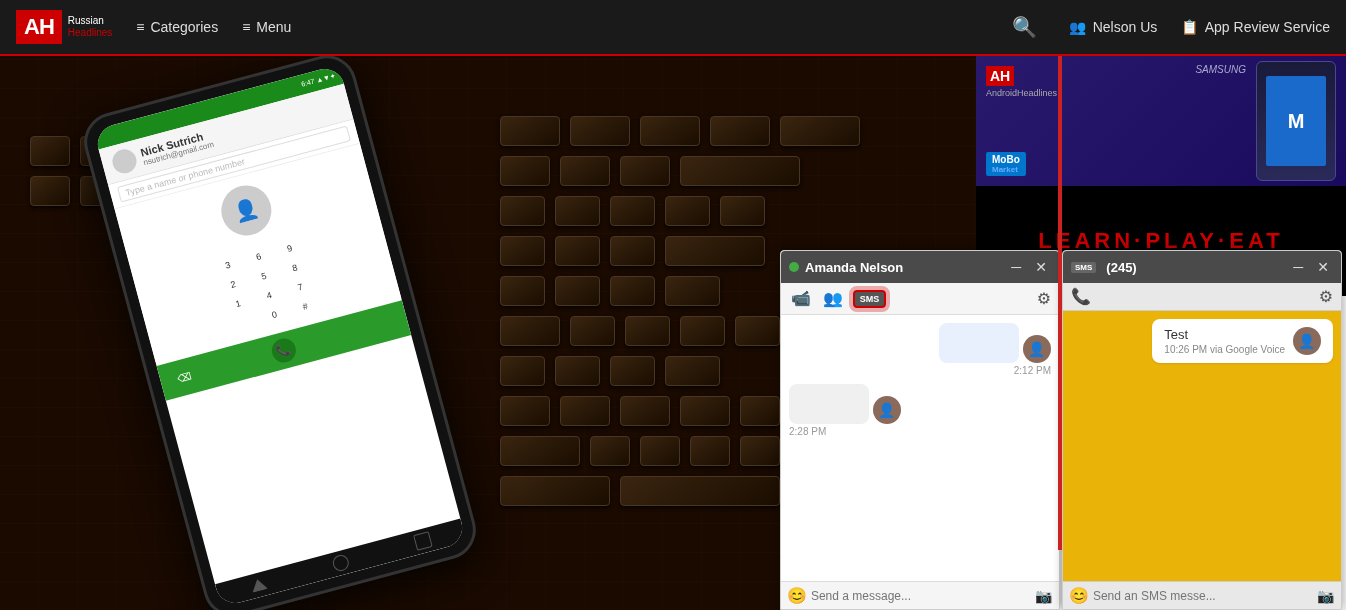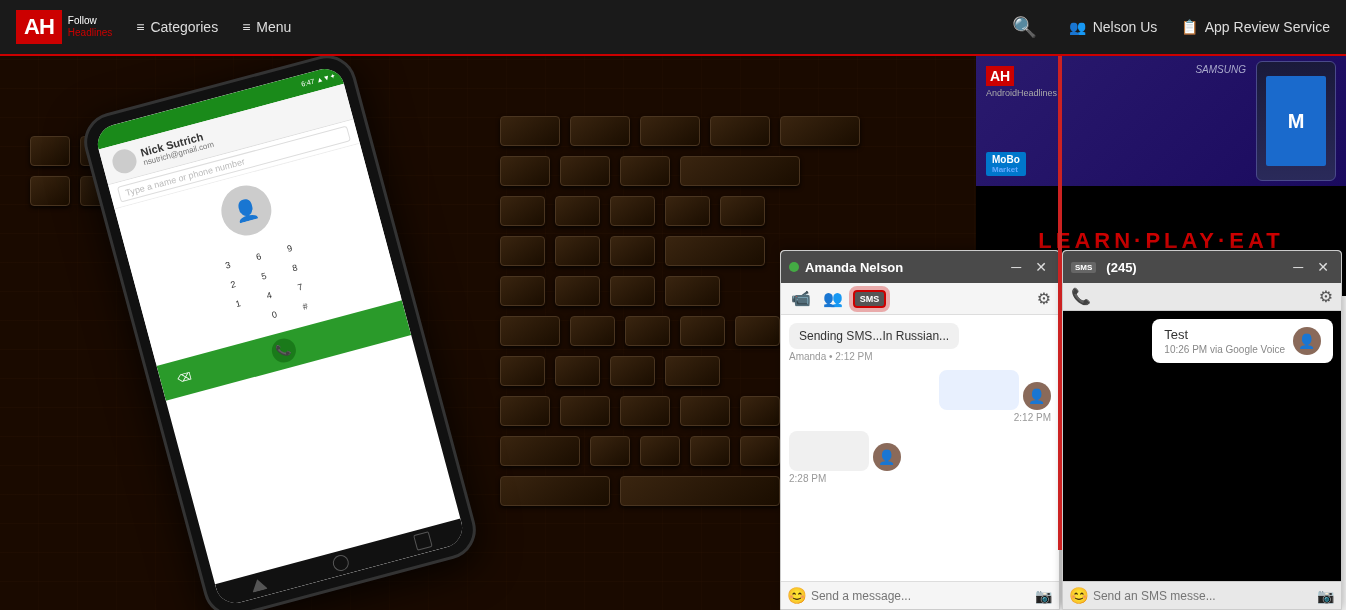--- a/index.html
+++ b/index.html
@@ -520,21 +520,21 @@
       align-items: center;
       padding: 4px 8px;
       border-bottom: 1px solid #ccc;
       background: #e8e8e8;
       flex-shrink: 0;
     }
     #chat-right-messages {
       flex: 1;
       overflow-y: auto;
       padding: 8px;
-      background: #000000;
+      background: #eab308;
       display: flex;
       flex-direction: column;
       gap: 8px;
     }
     .sms-bubble-right {
       align-self: flex-end;
       background: white;
       border-radius: 8px;
       padding: 8px 12px;
       max-width: 85%;
@@ -562,21 +562,21 @@
   </style>
 </head>
 <body>
 
 <div id="header">
   <a id="logo" href="#">
     <div id="logo-box">
       <span>AH</span>
     </div>
     <div id="logo-text">
-      <div>Follow</div>
+      <div>Russian</div>
       <div><span>Headlines</span></div>
     </div>
   </a>
 
   <div class="nav-item">
     <span>≡</span>
     <span>Categories</span>
   </div>
 
   <div class="nav-item">
@@ -750,26 +750,20 @@
       <div class="chat-header-btn">─</div>
       <div class="chat-header-btn">✕</div>
     </div>
     <div id="chat-left-toolbar">
       <div class="toolbar-icon-btn">📹</div>
       <div class="toolbar-icon-btn">👥</div>
       <div class="sms-badge-btn">SMS</div>
       <div class="gear-icon-btn">⚙</div>
     </div>
     <div id="chat-left-messages">
-      <div class="chat-msg chat-msg-left">
-        <div class="chat-bubble">Sending SMS...In Russian...</div>
-        <div class="chat-time">
-          <span>Amanda</span> • <span>2:12 PM</span>
-        </div>
-      </div>
       <div class="chat-msg" style="align-self:flex-end;">
         <div class="chat-msg-with-avatar" style="justify-content:flex-end;">
           <div class="chat-bubble chat-bubble-right" style="min-width:80px;min-height:40px;"></div>
           <div class="chat-avatar-small">👤</div>
         </div>
         <div class="chat-time" style="text-align:right;">2:12 PM</div>
       </div>
       <div class="chat-msg chat-msg-left">
         <div class="chat-msg-with-avatar">
           <div class="chat-bubble" style="min-width:80px;min-height:40px;"></div>

